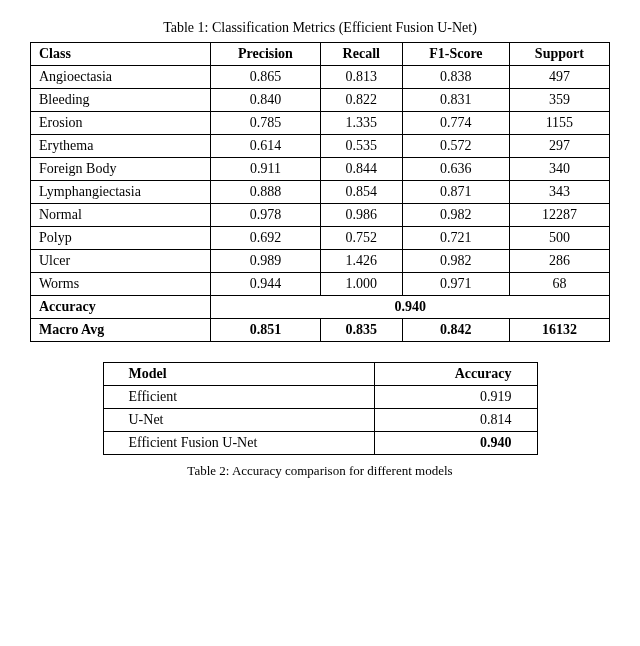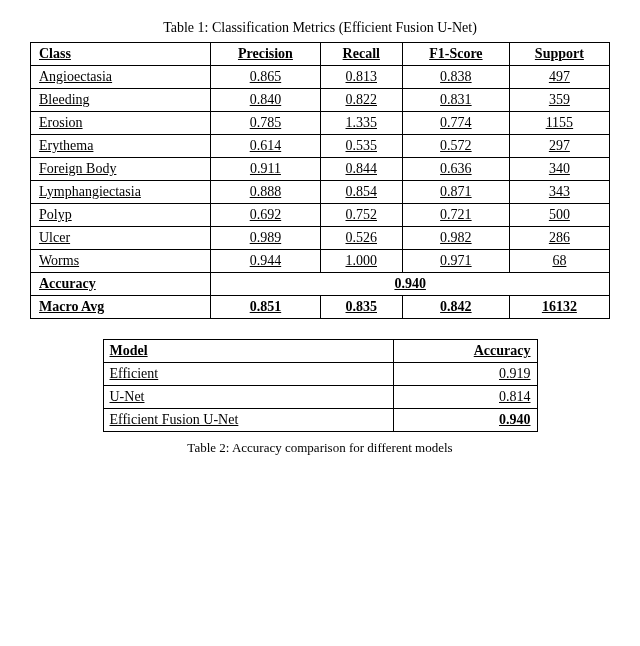--- a/index.html
+++ b/index.html
@@ -18,21 +18,20 @@
 
     .table-caption {
       font-size: 14px;
       margin-bottom: 6px;
       text-align: right;
     }
 
     table {
       border-collapse: collapse;
       width: 100%;
-      text-decoration: underline;
     }
 
     table.main-table {
       border: 1.5px solid #000;
     }
 
     table.main-table th,
     table.main-table td {
       border: 1px solid #000;
       padding: 3px 8px;
@@ -63,21 +62,21 @@
     }
 
     table.model-table {
       border: 1.5px solid #000;
       width: 100%;
     }
 
     table.model-table th,
     table.model-table td {
       border: 1px solid #000;
-      padding: 3px 6px;
+      padding: 3px 25px;
     }
 
     table.model-table th {
       font-weight: bold;
       border-bottom: 1.5px solid #000;
     }
 
     table.model-table th:last-child,
     table.model-table td:last-child {
       text-align: right;
@@ -146,30 +145,37 @@
         <td>340</td>
       </tr>
       <tr>
         <td>Lymphangiectasia</td>
         <td>0.888</td>
         <td>0.854</td>
         <td>0.871</td>
         <td>343</td>
       </tr>
       <tr>
+        <td>Normal</td>
+        <td>0.978</td>
+        <td>0.986</td>
+        <td>0.982</td>
+        <td>12287</td>
+      </tr>
+      <tr>
         <td>Polyp</td>
         <td>0.692</td>
         <td>0.752</td>
         <td>0.721</td>
         <td>500</td>
       </tr>
       <tr>
         <td>Ulcer</td>
         <td>0.989</td>
-        <td>0.526</td>
+        <td>1.426</td>
         <td>0.982</td>
         <td>286</td>
       </tr>
       <tr>
         <td>Worms</td>
         <td>0.944</td>
         <td>1.000</td>
         <td>0.971</td>
         <td>68</td>
       </tr>

